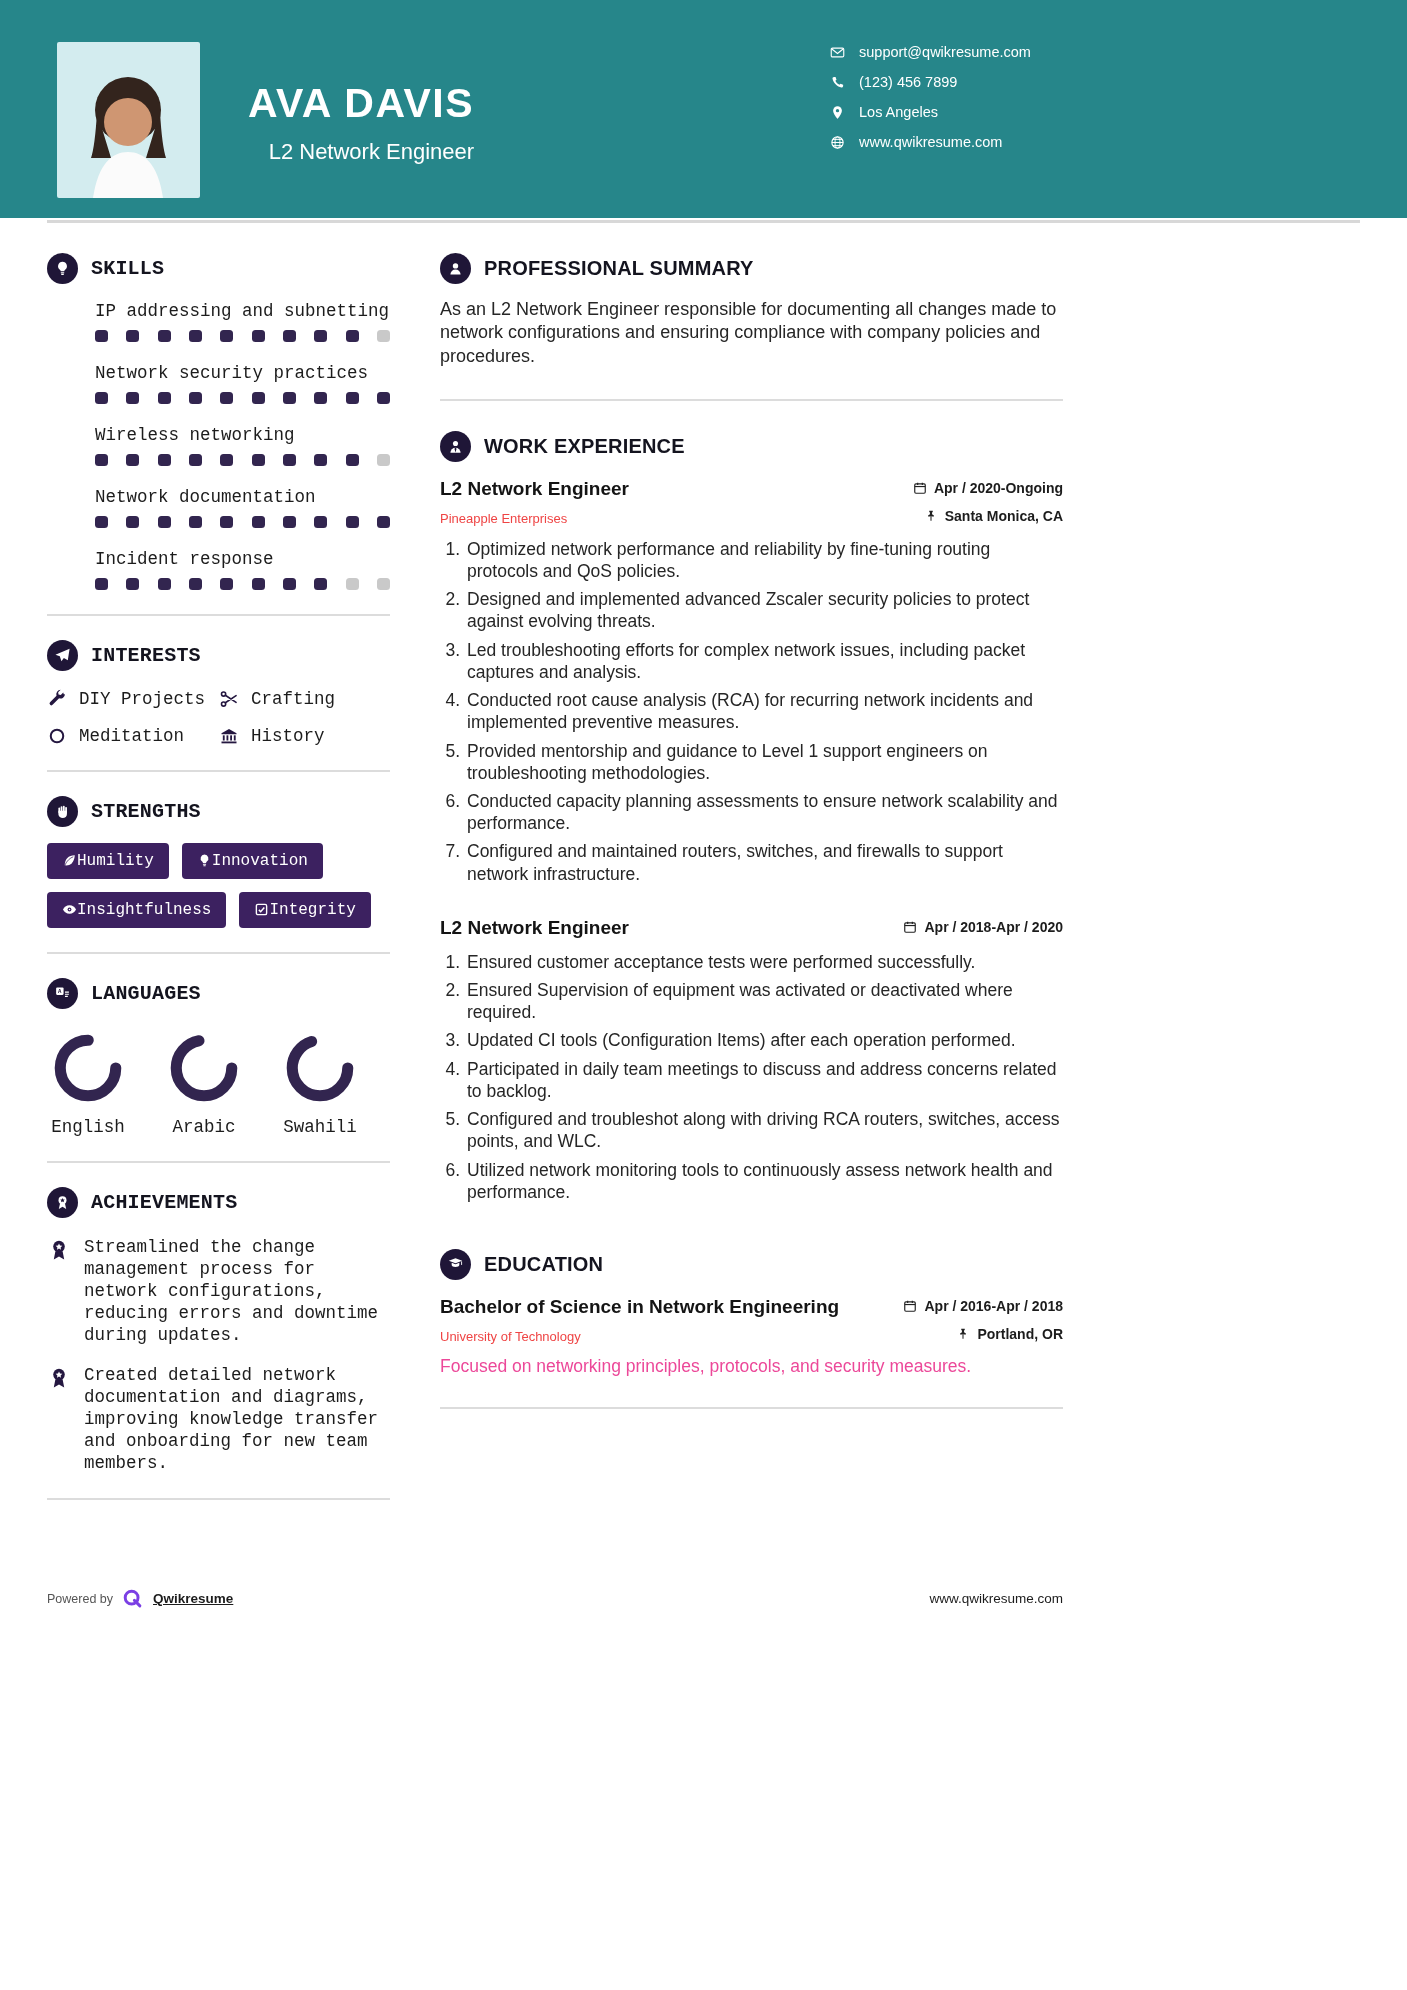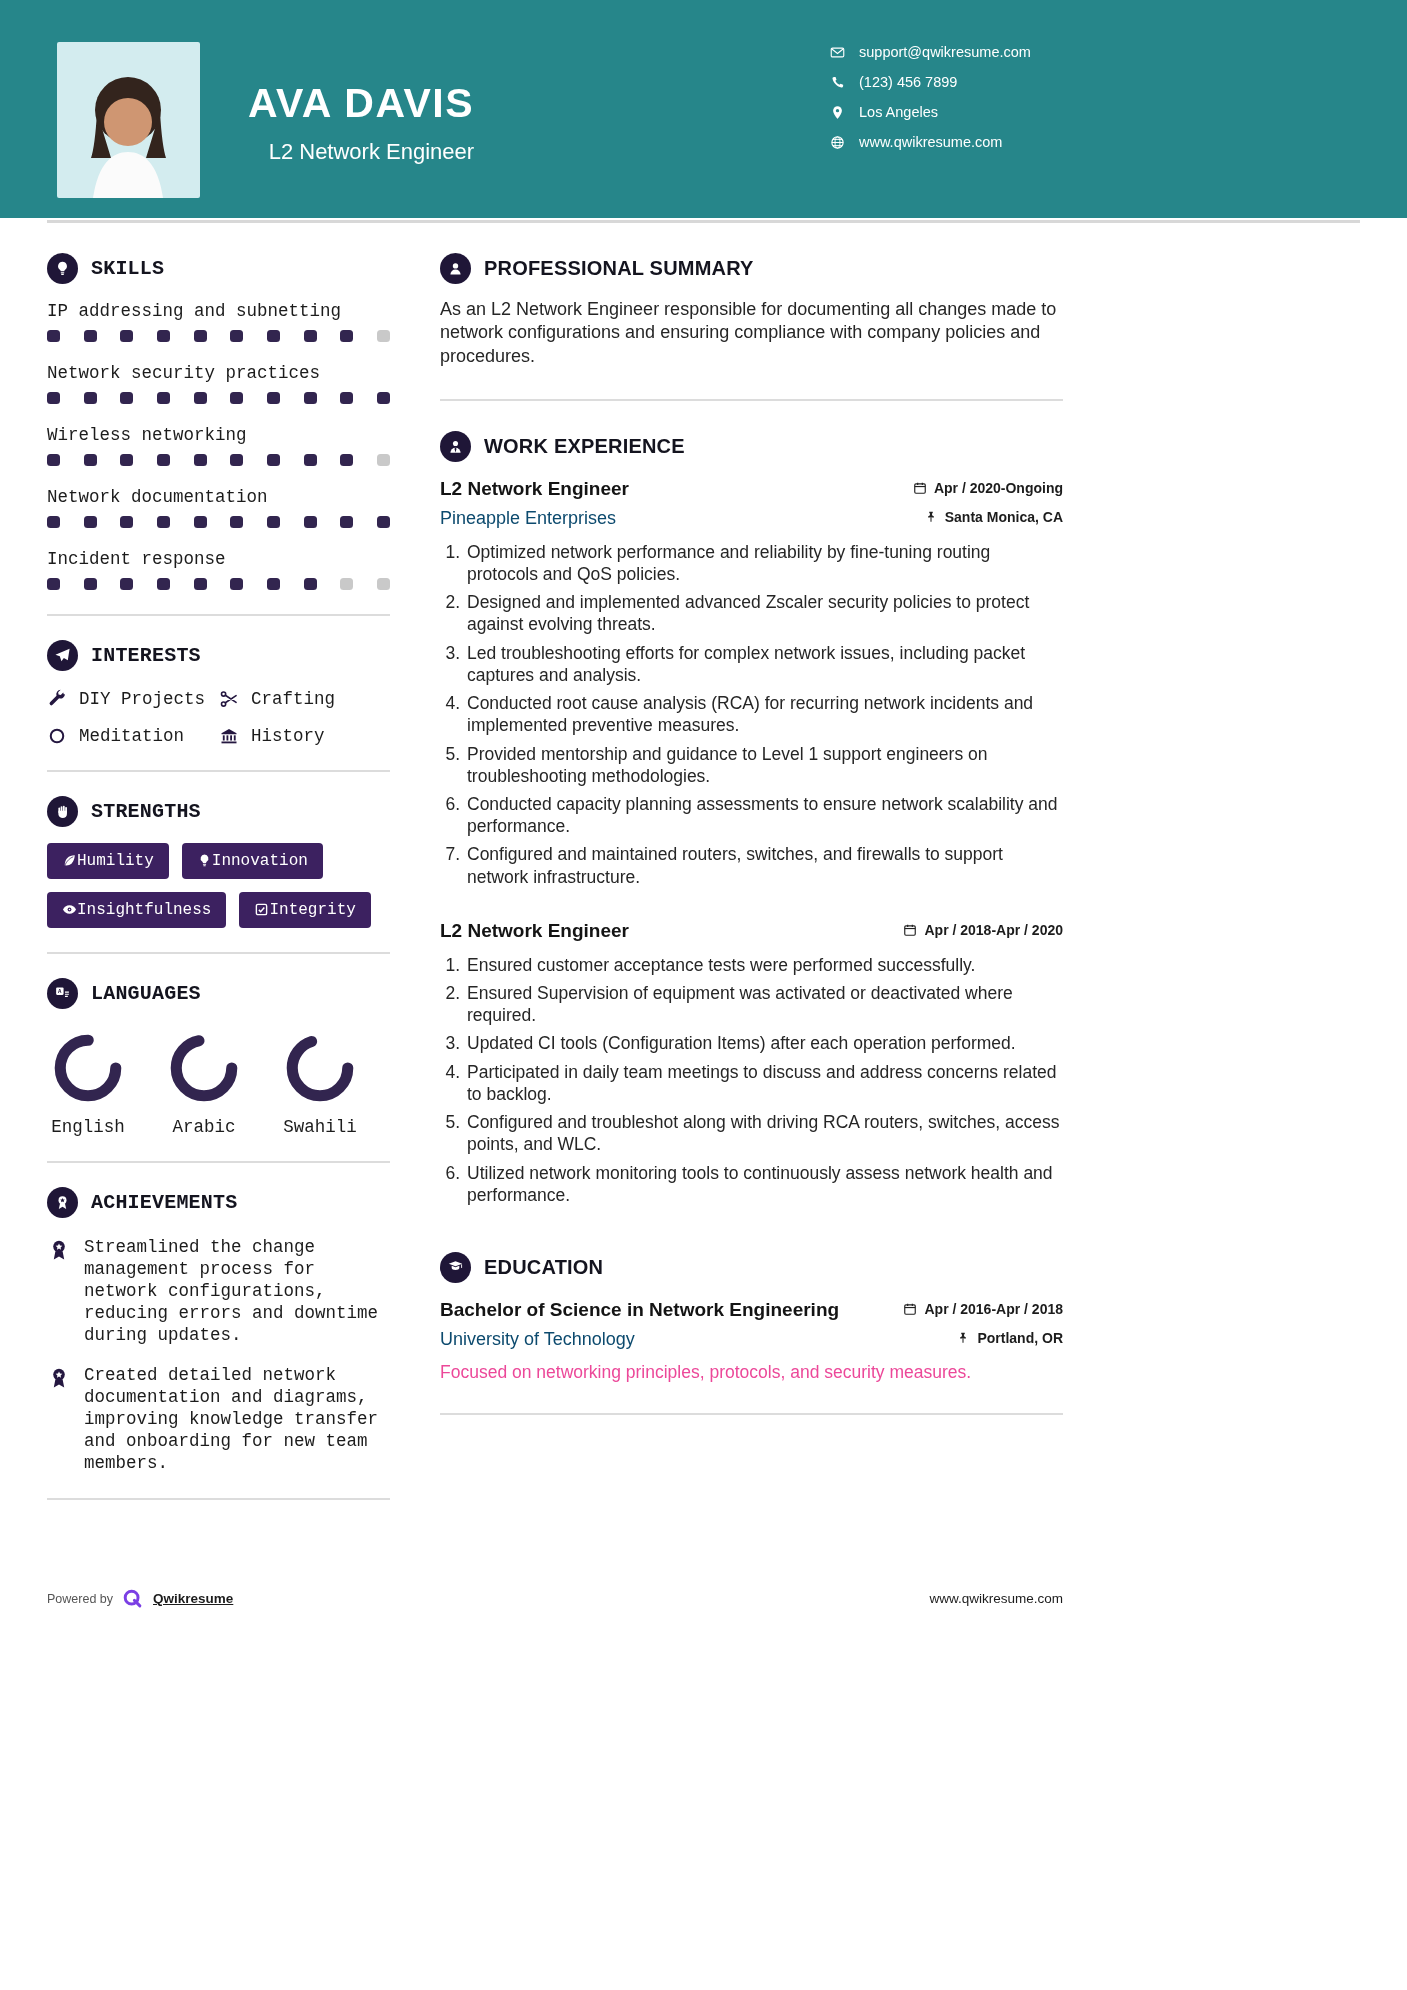--- a/index.html
+++ b/index.html
@@ -23,21 +23,21 @@
   .columns { display:flex; padding-left:47px; margin-top:30px; width:1063px; gap:50px; align-items:flex-start; }
   .left-col { width:343px; flex:none;font-family:Liberation Mono, monospace; }
   .right-col { width:623px; flex:none; }
   .sec-head { display:flex; align-items:center; gap:13px; }
   .sec-icon { width:31px; height:31px; border-radius:50%; background:#1f1637; display:flex; align-items:center; justify-content:center; flex:none; }
   .sec-icon svg { width:17px; height:17px; display:block; }
   .sec-title { font-size:20px; font-weight:700; color:#14141f; letter-spacing:.2px; }
   .divider { height:2px; background:#dcdcdc; margin:24px 0; }
   .r-divider { height:2px; background:#dcdcdc; margin:30px 0; }
   
-  .skills-list { margin-top:17px; }
+  .skills-list { margin-top:17px;margin-left:48px; }
   .skill { margin-bottom:21px; }
   .skill-name { font-size:17.5px; color:#1c1c1c; margin-bottom:9px; }
   .dots { display:flex; justify-content:space-between; }
   .dot { width:13px; height:12px; border-radius:3.5px; background:#c9c9c9; }
   .dot.filled { background:#32254f; }
   
   .interests-grid { margin-top:18px; display:grid; grid-template-columns:172px 1fr; row-gap:17px; }
   .interest { display:flex; align-items:center; gap:12px; font-size:17.5px; color:#1c1c1c; }
   .interest svg { width:20px; height:20px; flex:none; color:#241740; display:block; }
   
@@ -57,21 +57,21 @@
   .ach-text { font-size:17.5px; line-height:1.26; color:#1c1c1c; }
   
   .summary-text { margin-top:14px; font-size:18px; line-height:1.32; color:#262626; }
   .job { margin-top:16px; }
   .job + .job { margin-top:32px; }
   .job-head, .job-sub { display:flex; justify-content:space-between; align-items:baseline; }
   .job-sub { margin-top:8px; }
   .job-name { font-size:19px; font-weight:700; color:#141414; }
   .meta { display:flex; align-items:center; gap:7px; font-size:14px; font-weight:600; color:#1c1c1c; }
   .meta svg { width:14px; height:14px; display:block; }
-  .company { font-size:18px; color:#0c4a6e; }
+  .company { font-size:13px; color:#ef4444; }
   .bullets { margin-top:12px; padding-left:25px; font-size:17.5px; line-height:1.27; color:#262626; }
   .bullets li { margin-bottom:6px; padding-left:2px; }
   .edu-wrap { margin-top:46px; }
   .edu-body { margin-top:16px; }
   .edu-note { margin-top:12px; font-size:17.5px; color:#ec4899; }
   
   .footer { margin:64px 0 0 47px; width:1016px; display:flex; justify-content:space-between; align-items:center; }
   .powered { display:flex; align-items:center; gap:9px; }
   .powered-label { font-size:12.5px; color:#555; }
   .brand { font-size:13.5px; color:#1c1c1c; text-decoration:underline; font-weight:700; }

